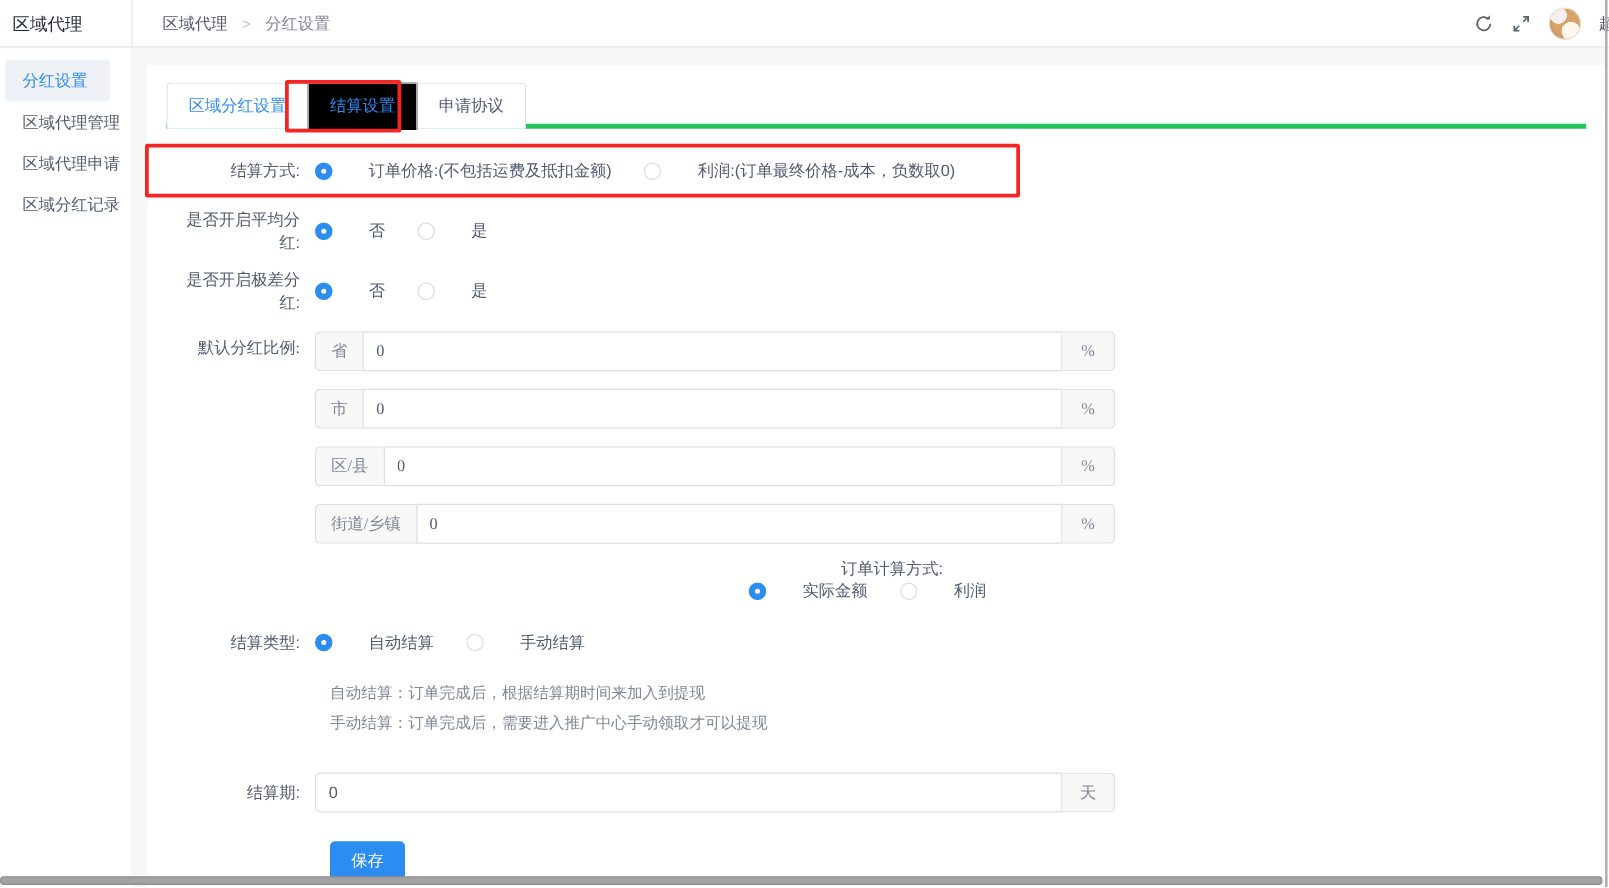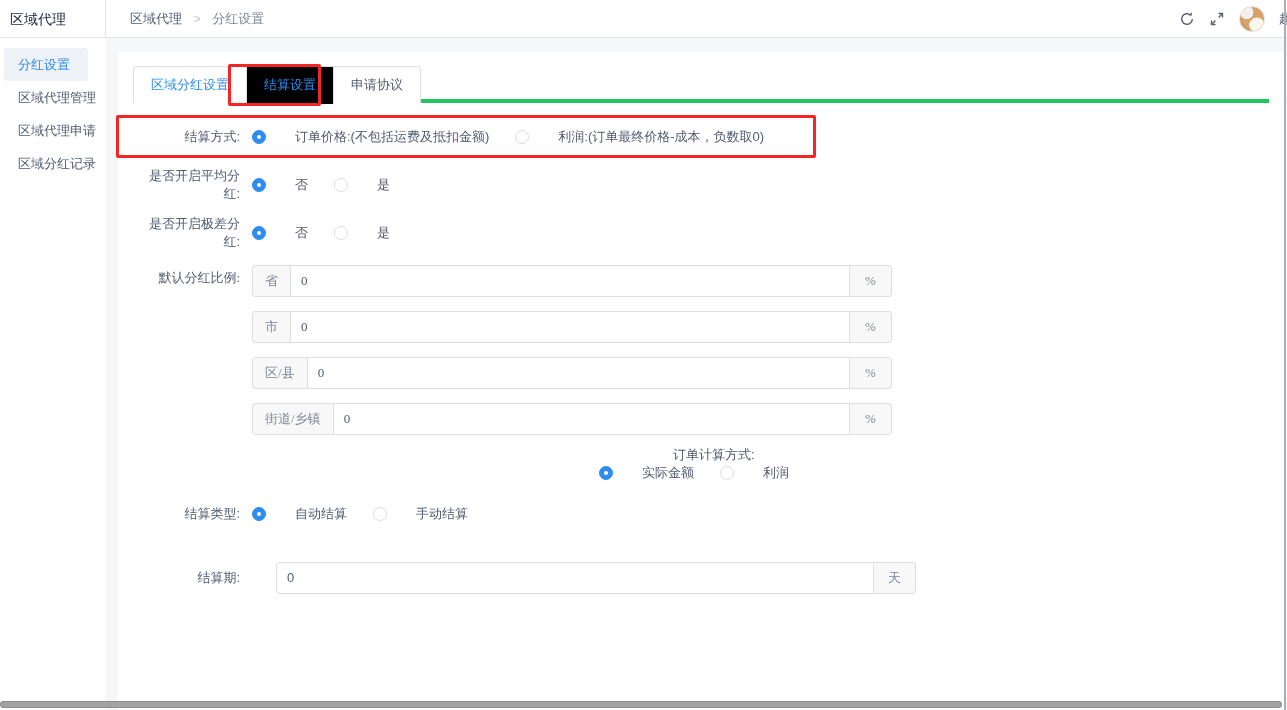--- a/index.html
+++ b/index.html
@@ -78,21 +78,21 @@
   .ig-prepend { border-right:none; border-radius:4px 0 0 4px; }
   .ig-append { border-left:none; border-radius:0 4px 4px 0; width:42px; justify-content:center; }
   .ig-input { flex:1; border:1px solid #dcdee2; border-radius:0; padding:0 10px;
     font-size:13px; color:#515a6e; outline:none; font-family:inherit; background:#fff; min-width:0; }
   .input-group.no-prepend .ig-input { border-radius:4px 0 0 4px; }
 
   
   .helper-lines { margin-left:119px; padding-left:12px; }
   .helper { color:#808695; font-size:12.5px; line-height:24px; white-space:nowrap; }
 
-  .period-row { margin-top:19px; height:49px; display:flex; align-items:center;gap:24px; }
+  .period-row { margin-top:19px; height:49px; display:flex; align-items:center; }
   .save-btn { margin:15px 0 0 119px; margin-left:119px; }
   .btn-primary { display:inline-block; margin-left:12px; background:#2d8cf0; color:#fff;
     border:1px solid #2d8cf0; border-radius:4px; font-size:13px; padding:6px 16px;
     cursor:pointer; font-family:inherit; }
 
   
   .anno { position:absolute; border:3px solid #f32525; border-radius:2px; z-index:9;
     pointer-events:none; background:transparent; }
   .anno-tab { left:228px; top:64px; width:93px; height:42px; }
   .anno-row { left:116px; top:115px; width:700px; height:43px; }
@@ -245,31 +245,38 @@
             <span class="radio-circle"></span>
             <span class="radio-text">自动结算</span>
           </span>
           <span class="radio-opt">
             <span class="radio-circle"></span>
             <span class="radio-text">手动结算</span>
           </span>
         </div>
       </div>
 
+      <div class="helper-lines">
+        <div class="helper">自动结算：订单完成后，根据结算期时间来加入到提现</div>
+        <div class="helper">手动结算：订单完成后，需要进入推广中心手动领取才可以提现</div>
+      </div>
 
       <div class="form-row period-row">
         <div class="form-label">结算期:</div>
         <div class="form-control">
           <div class="input-group no-prepend" style="margin-bottom:0;">
             <input class="ig-input" value="0" style="">
             <span class="ig-append">天</span>
           </div>
         </div>
       </div>
 
+      <div class="save-btn">
+        <button class="btn-primary">保存</button>
+      </div>
 
     </div>
   </div>
 
   <div class="anno anno-tab"></div>
   <div class="anno anno-row"></div>
 
   <div class="v-edge"></div>
   <div class="h-scrollbar">
     <div class="h-thumb"></div>

